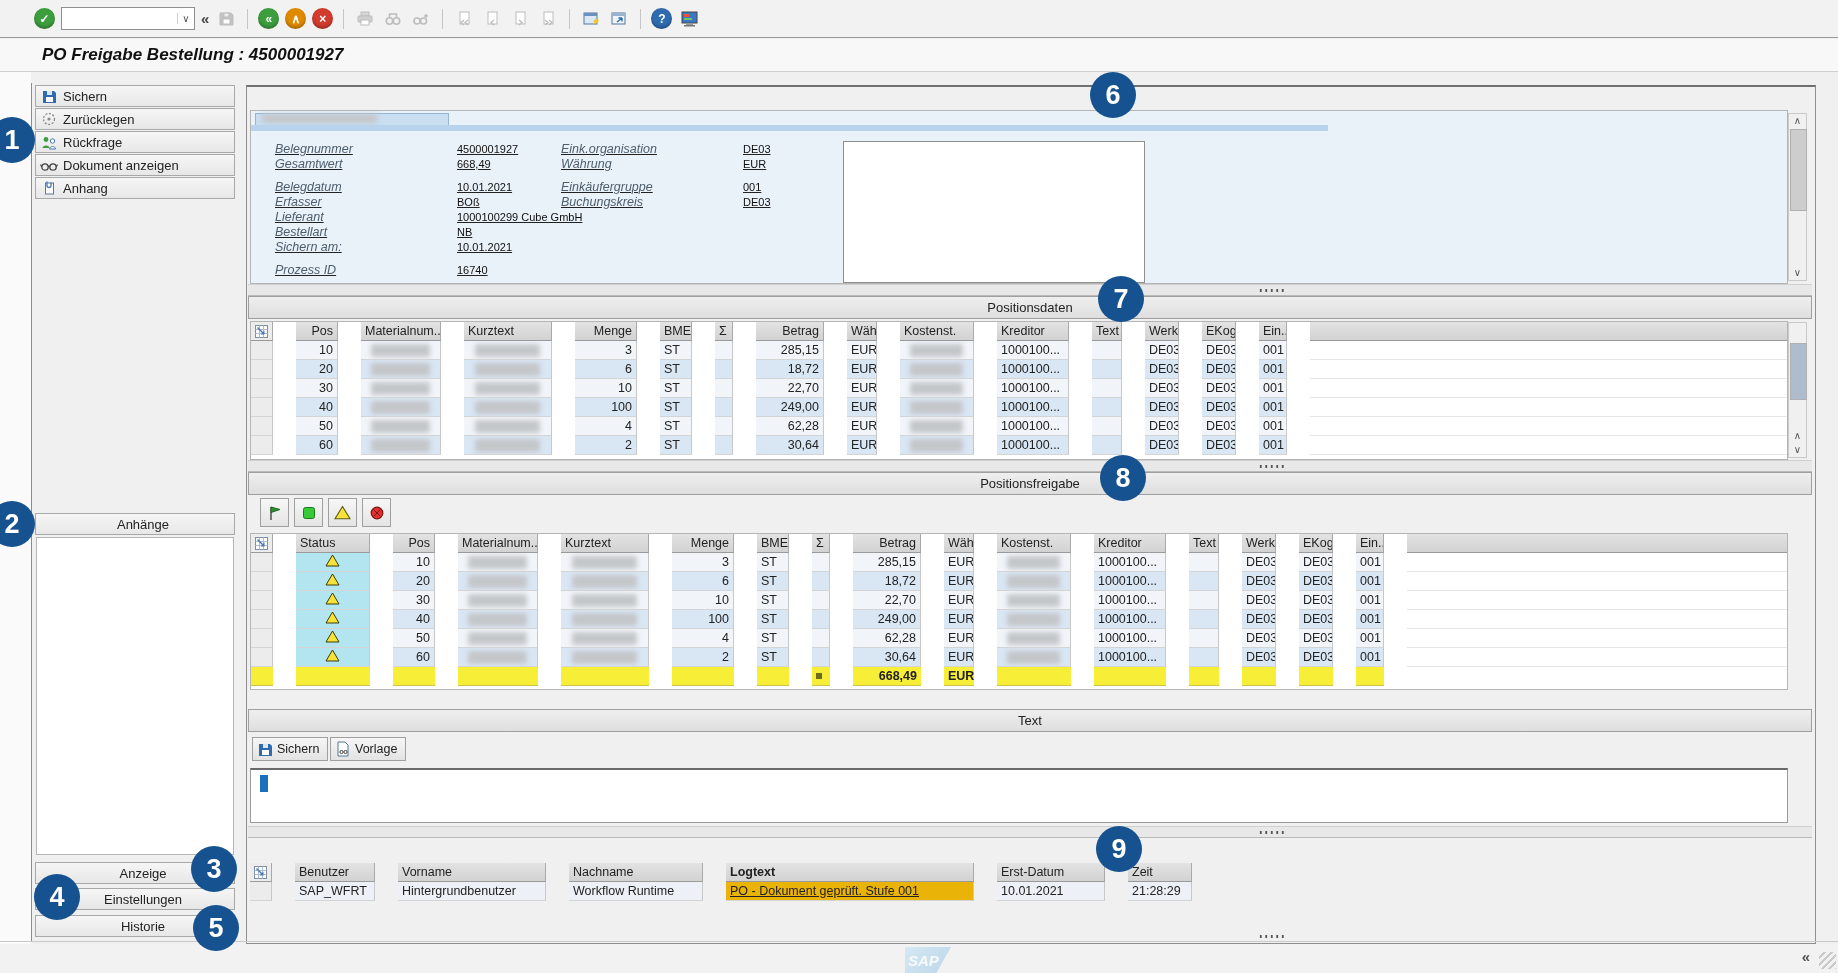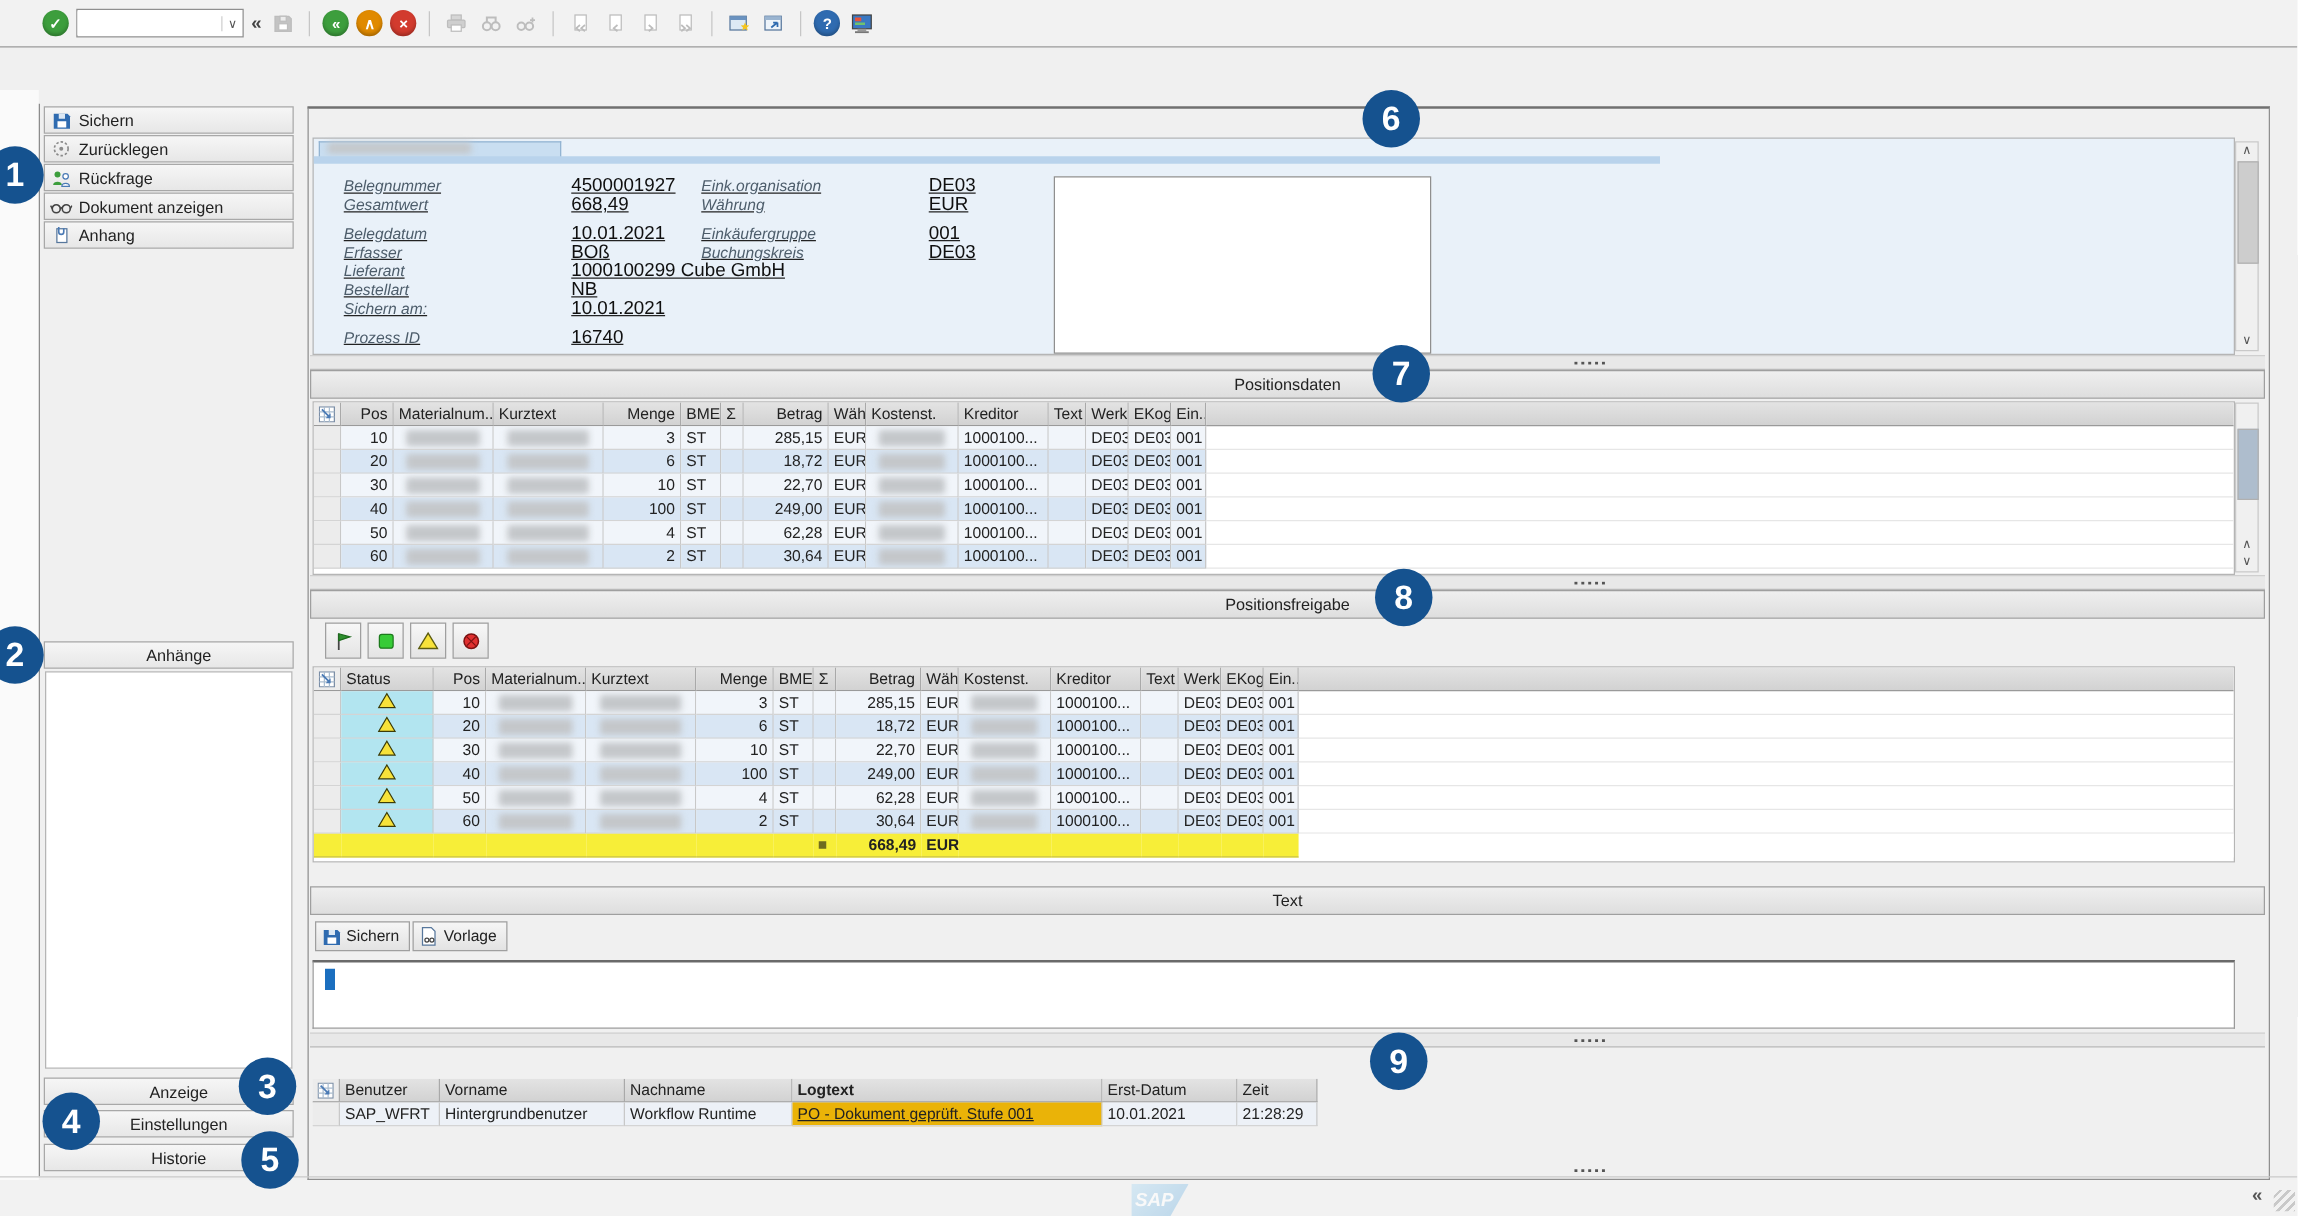--- a/index.html
+++ b/index.html
@@ -37,30 +37,30 @@
   .dots{position:absolute;left:1010px;top:3px;width:27px;height:5px;
     background-image:radial-gradient(circle,#555 1.1px,transparent 1.3px);background-size:5.5px 5px;}
   
   .kopf-body{position:absolute;left:250px;top:110px;width:1538px;height:174px;background:#e9f1f9;border:1px solid #b5b5b5;box-sizing:border-box;}
   .kopf-tab{position:absolute;left:4px;top:2px;width:192px;height:12px;background:#c9def1;border:1px solid #93b4d2;border-bottom:none;}
   .kopf-band{position:absolute;left:0px;top:14px;width:1077px;height:6px;background:#b9d3ec;}
   .fldcol{position:absolute;top:30px;}
   .fldrow{display:flex;height:15px;align-items:center;text-decoration:underline;}
   .fldrow.gap{margin-top:8px;}
   .flbl{width:182px;font-style:italic;color:#4d5d6b;font-size:12.5px;}
-  .fval{color:#101010;font-size:15px;white-space:nowrap;}
+  .fval{color:#101010;font-size:11px;white-space:nowrap;}
   .kopf-note{position:absolute;left:592px;top:30px;width:300px;height:140px;background:#fff;border:1px solid #8f8f8f;}
   
   .vsb{position:absolute;width:19px;background:#f0f0f0;border:1px solid #c9c9c9;box-sizing:border-box;}
   .vsb .sbarr{position:absolute;left:0;width:100%;height:14px;color:#555;font-size:10px;line-height:14px;text-align:center;cursor:pointer;}
   .vsb .thumb{position:absolute;left:1px;width:15px;background:#cdcdcd;border:1px solid #b0b0b0;cursor:grab;}
   .vsb .thumb.blue{background:#aebdcd;}
   
   .grid{position:absolute;background:#fff;border:1px solid #b5b5b5;box-sizing:border-box;overflow:hidden;}
-  .grow{display:flex;height:19px;box-sizing:border-box;}
+  .grow{display:flex;height:19px;box-sizing:border-box;gap:23px;}
   .gcell{box-sizing:border-box;border-right:1px solid #c8c8c8;border-bottom:1px solid #d4d4d4;
     font-size:12.5px;padding:0 4px;display:flex;align-items:center;white-space:nowrap;overflow:hidden;}
   .ghead .gcell{background:linear-gradient(#e3e3e3,#d2d2d2);border-right:1px solid #a9a9a9;border-bottom:1px solid #9a9a9a;color:#222;}
   .gcell.r{justify-content:flex-end;}
   .gcell.icon{width:22px;background:#ececec;justify-content:center;padding:0;}
   .grow.odd  .gcell.d{background:#f1f5fa;}
   .grow.even .gcell.d{background:#d9e6f4;}
   .gcell.status{background:#b2e5f0 !important;justify-content:center;}
   .grow.total .gcell{background:#f7ee38;border-right:none;border-bottom:1px solid #cbc34a;font-weight:bold;}
   .redacted{display:block;width:82%;height:13px;margin:auto;background:#c4c7ca;border-radius:2px;filter:blur(2.5px);}
@@ -179,20 +179,23 @@
         <svg width="17" height="16" viewBox="0 0 17 16">
           <rect x="1" y="1" width="15" height="11" fill="#3a78c2" stroke="#444"></rect>
           <rect x="3" y="3" width="5" height="3" fill="#e8533a"></rect>
           <rect x="3" y="7" width="8" height="2" fill="#6fc26f"></rect>
           <rect x="5" y="12" width="7" height="2" fill="#999"></rect>
           <rect x="3" y="14" width="11" height="1.5" fill="#777"></rect>
         </svg>
       </span>
   </div>
 
+  <div class="titlebar">
+    <span>PO Freigabe Bestellung : 4500001927</span>
+  </div>
 
   <div class="left-gutter"></div>
   <div class="vline" style="left:31px;top:83px;height:858px;"></div>
   <div class="main-frame"></div>
 
   <div id="sidebar">
       <div class="side-btn" style="top: 85px;">
         <span class="tbic" style="width: 18px; height: 17px;">
           <svg width="15" height="15" viewBox="0 0 15 15">
             <path d="M1 2h11l2 2v10H1z" fill="#2f6bb0"></path>

